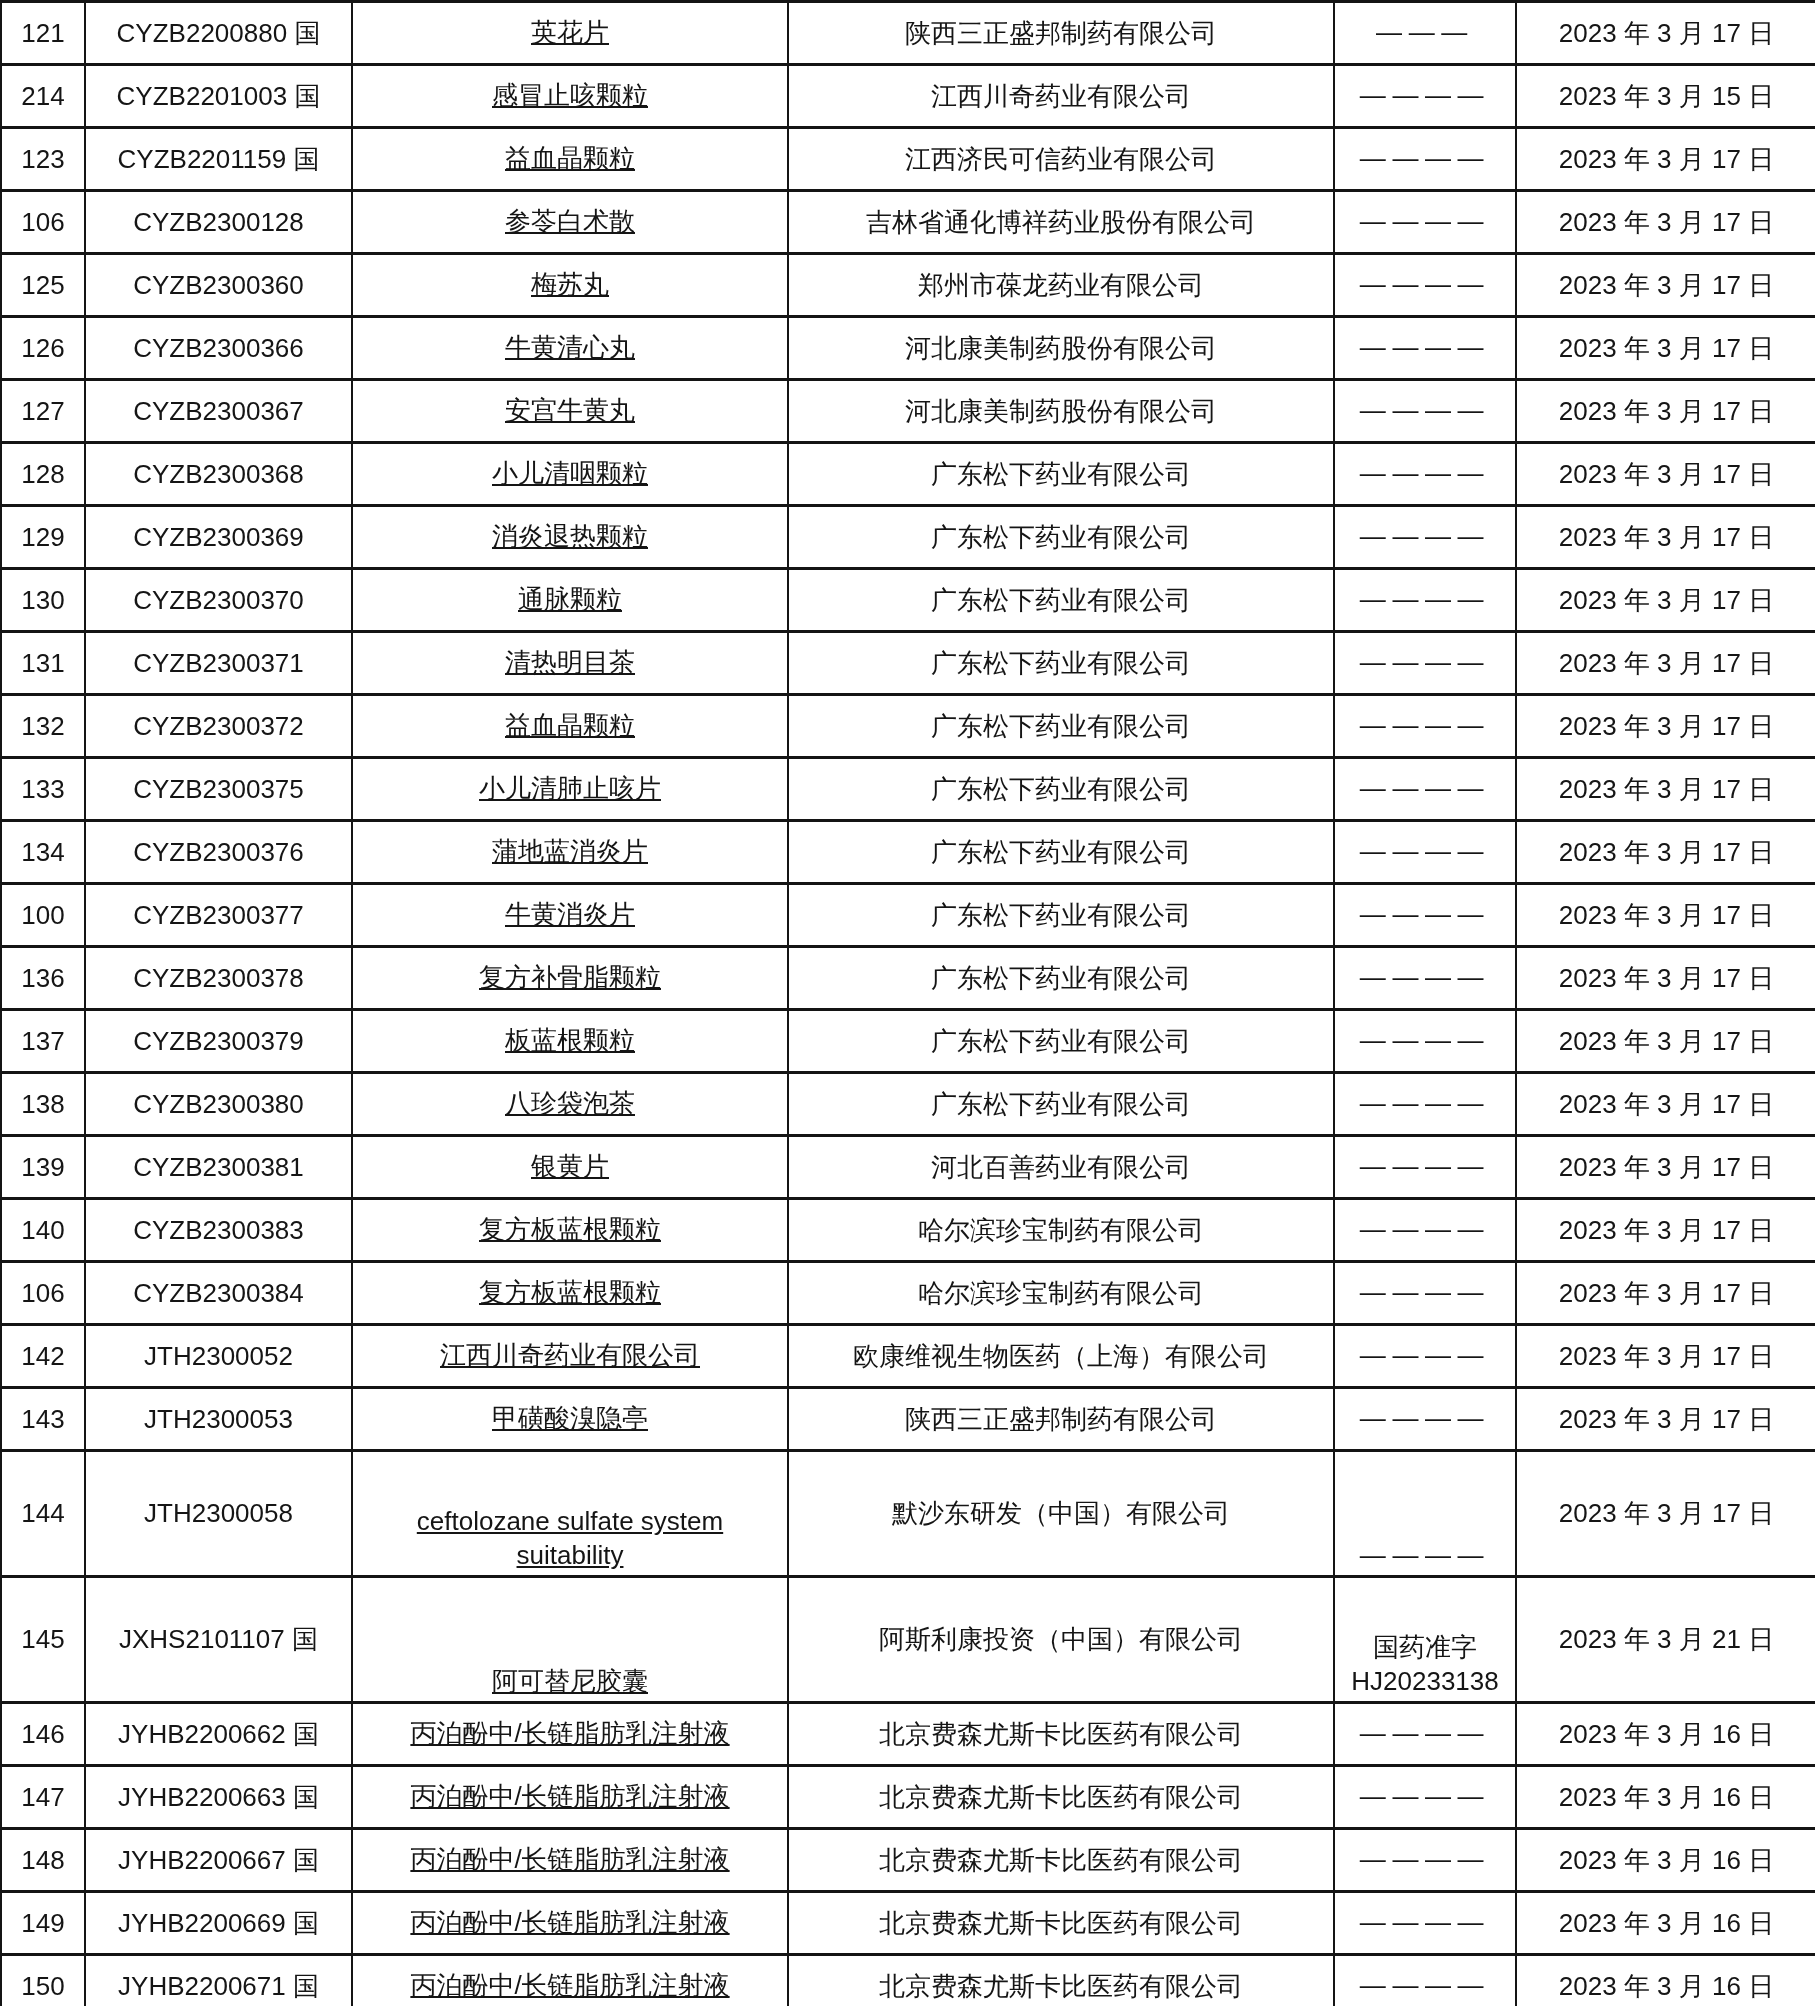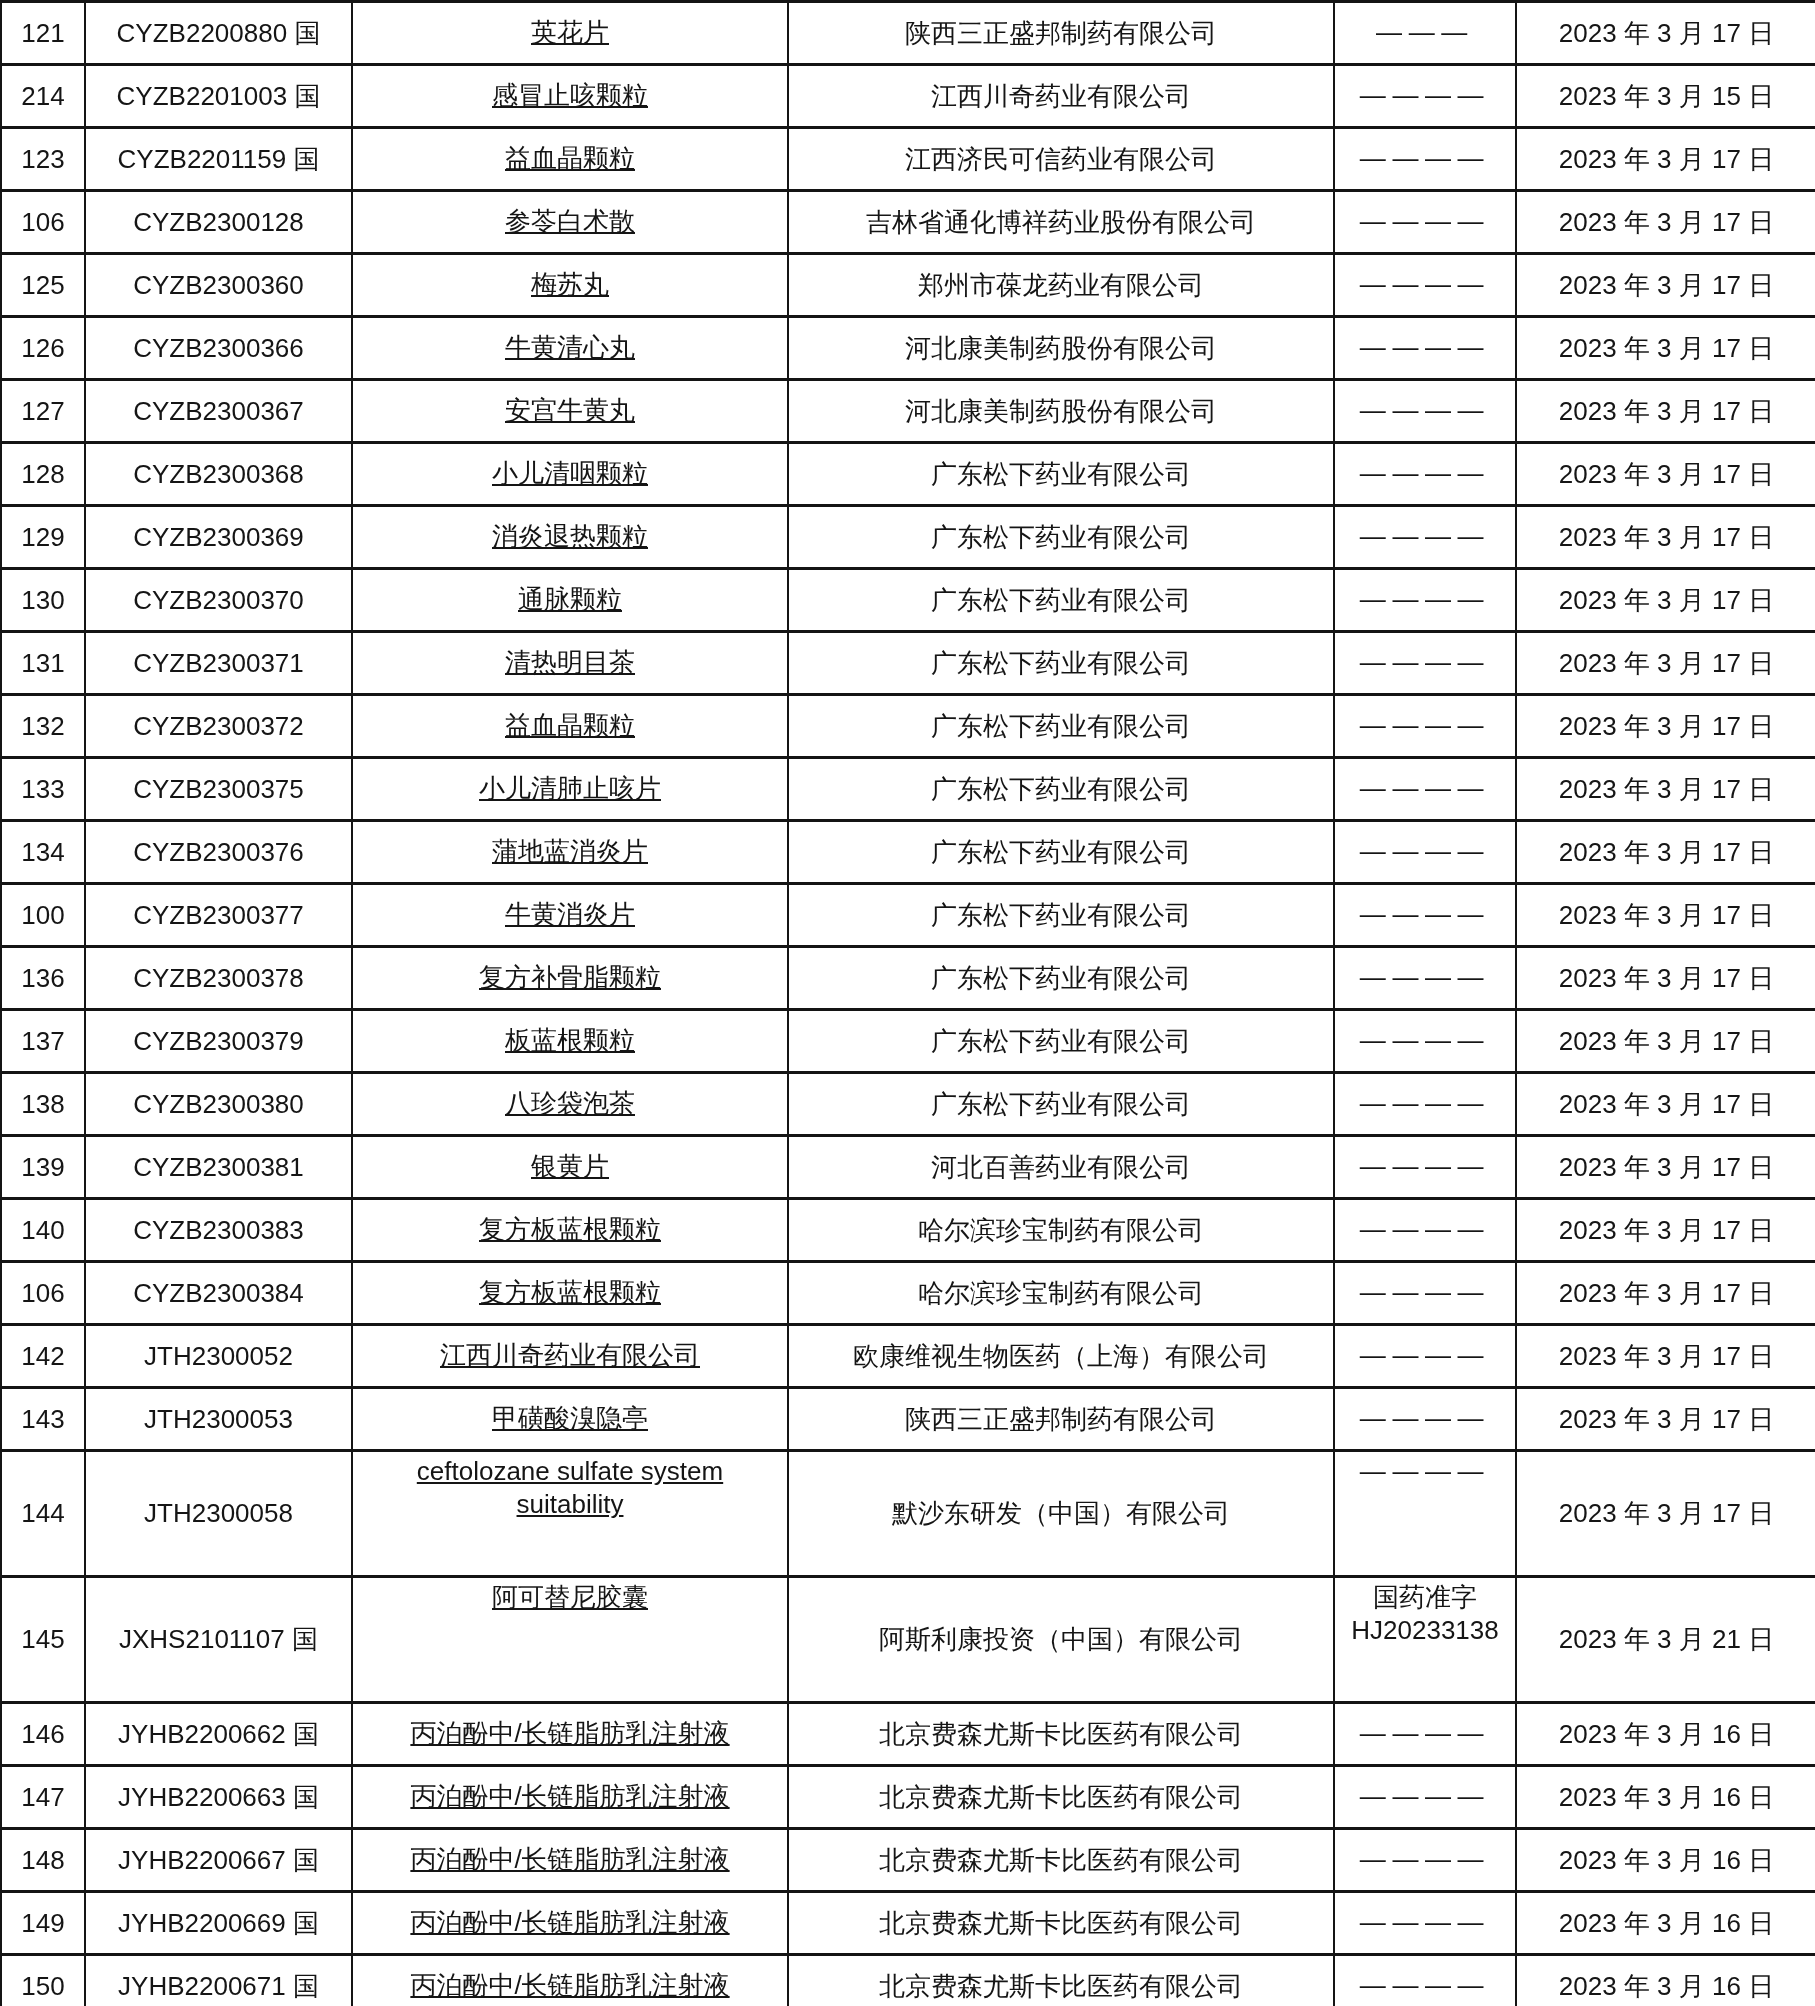--- a/index.html
+++ b/index.html
@@ -41,21 +41,21 @@
     padding: 0 3.7px;
     overflow: hidden;
     white-space: nowrap;
   }
   td.drug-name-cell { white-space: normal; text-decoration: underline; }
 
   .lines { display: block; }
   tr.tall .lines {
     display: flex;
     flex-direction: column;
-    justify-content: flex-start;
+    justify-content: flex-end;
     height: 118px;
   }
   .cl { line-height: 1.3; }
 
   
   .cl.dashes { letter-spacing: 6.6px; }
 </style>
 </head>
 <body>
 

